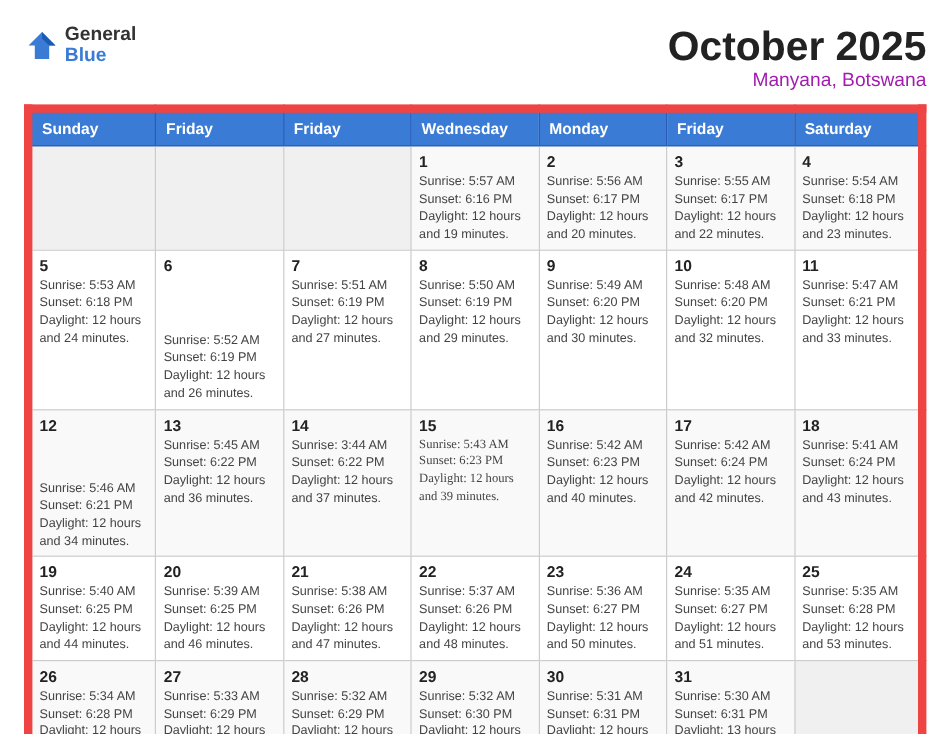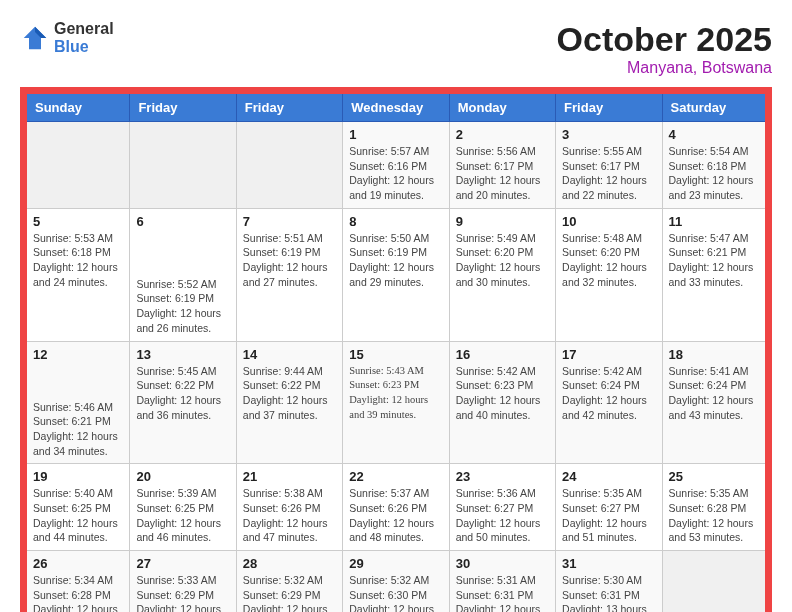--- a/index.html
+++ b/index.html
@@ -208,21 +208,21 @@
         </td>
         <td>
           <span class="day-number">13</span>
           <div class="day-info" style="white-space: pre-line;">Sunrise: 5:45 AM
 Sunset: 6:22 PM
 Daylight: 12 hours
 and 36 minutes.</div>
         </td>
         <td>
           <span class="day-number">14</span>
-          <div class="day-info" style="white-space: pre-line;">Sunrise: 9:44 AM
+          <div class="day-info" style="white-space: pre-line;">Sunrise: 3:44 AM
 Sunset: 6:22 PM
 Daylight: 12 hours
 and 37 minutes.</div>
         </td>
         <td>
           <span class="day-number">15</span>
           <div class="day-info" style="white-space: pre-line; font-family: Liberation Serif, serif;">Sunrise: 5:43 AM
 Sunset: 6:23 PM
 Daylight: 12 hours
 and 39 minutes.</div>

